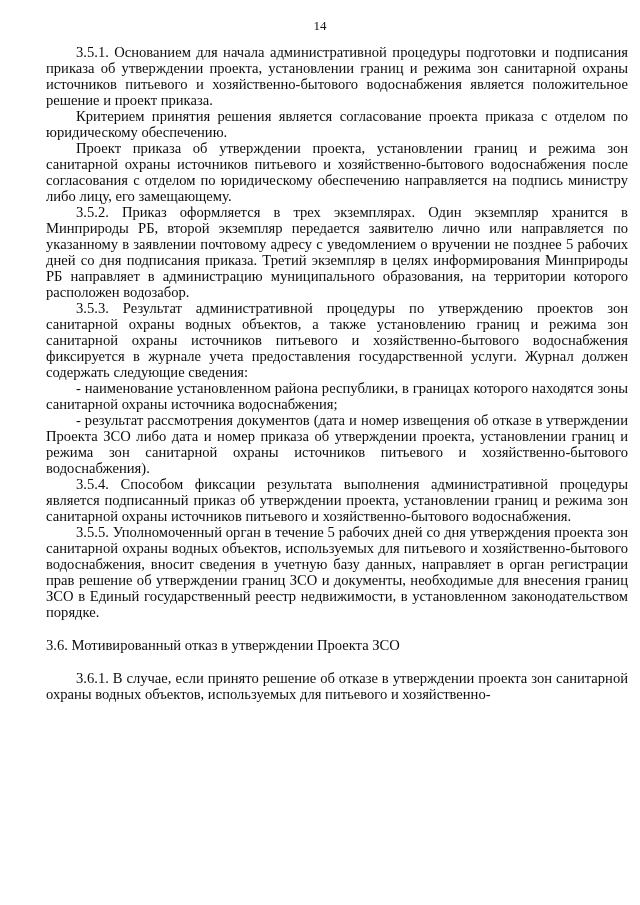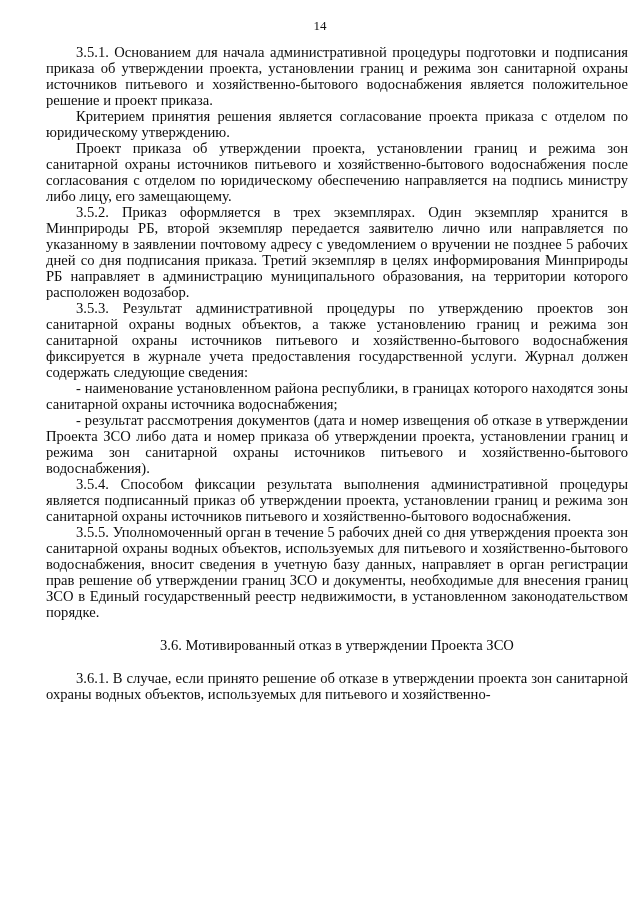--- a/index.html
+++ b/index.html
@@ -32,33 +32,32 @@
     color: #0c0c0c;
   }
   .content p {
     margin: 0;
     padding: 0;
   }
   .content p.body {
     text-indent: 30px;
   }
   .content p.heading {
-    text-align: center;
     text-indent: 0;
     margin: 17px 0;
   }
 </style>
 </head>
 <body>
 
 <div class="page">
   <div class="page-number">14</div>
   <div class="content">
       <p class="body">3.5.1. Основанием для начала административной процедуры подготовки и подписания приказа об утверждении проекта, установлении границ и режима зон санитарной охраны источников питьевого и хозяйственно-бытового водоснабжения является положительное решение и проект приказа.</p>
-      <p class="body">Критерием принятия решения является согласование проекта приказа с отделом по юридическому утверждению.</p>
+      <p class="body">Критерием принятия решения является согласование проекта приказа с отделом по юридическому обеспечению.</p>
       <p class="body">Проект приказа об утверждении проекта, установлении границ и режима зон санитарной охраны источников питьевого и хозяйственно-бытового водоснабжения после согласования с отделом по юридическому обеспечению направляется на подпись министру либо лицу, его замещающему.</p>
       <p class="body">3.5.2. Приказ оформляется в трех экземплярах. Один экземпляр хранится в Минприроды РБ, второй экземпляр передается заявителю лично или направляется по указанному в заявлении почтовому адресу с уведомлением о вручении не позднее 5 рабочих дней со дня подписания приказа. Третий экземпляр в целях информирования Минприроды РБ направляет в администрацию муниципального образования, на территории которого расположен водозабор.</p>
       <p class="body">3.5.3. Результат административной процедуры по утверждению проектов зон санитарной охраны водных объектов, а также установлению границ и режима зон санитарной охраны источников питьевого и хозяйственно-бытового водоснабжения фиксируется в журнале учета предоставления государственной услуги. Журнал должен содержать следующие сведения:</p>
       <p class="body">- наименование установленном района республики, в границах которого находятся зоны санитарной охраны источника водоснабжения;</p>
       <p class="body">- результат рассмотрения документов (дата и номер извещения об отказе в утверждении Проекта ЗСО либо дата и номер приказа об утверждении проекта, установлении границ и режима зон санитарной охраны источников питьевого и хозяйственно-бытового водоснабжения).</p>
       <p class="body">3.5.4. Способом фиксации результата выполнения административной процедуры является подписанный приказ об утверждении проекта, установлении границ и режима зон санитарной охраны источников питьевого и хозяйственно-бытового водоснабжения.</p>
       <p class="body">3.5.5. Уполномоченный орган в течение 5 рабочих дней со дня утверждения проекта зон санитарной охраны водных объектов, используемых для питьевого и хозяйственно-бытового водоснабжения, вносит сведения в учетную базу данных, направляет в орган регистрации прав решение об утверждении границ ЗСО и документы, необходимые для внесения границ ЗСО в Единый государственный реестр недвижимости, в установленном законодательством порядке.</p>
       <p class="heading">3.6. Мотивированный отказ в утверждении Проекта ЗСО</p>
       <p class="body">3.6.1. В случае, если принято решение об отказе в утверждении проекта зон санитарной охраны водных объектов, используемых для питьевого и хозяйственно-</p>
     </div>

